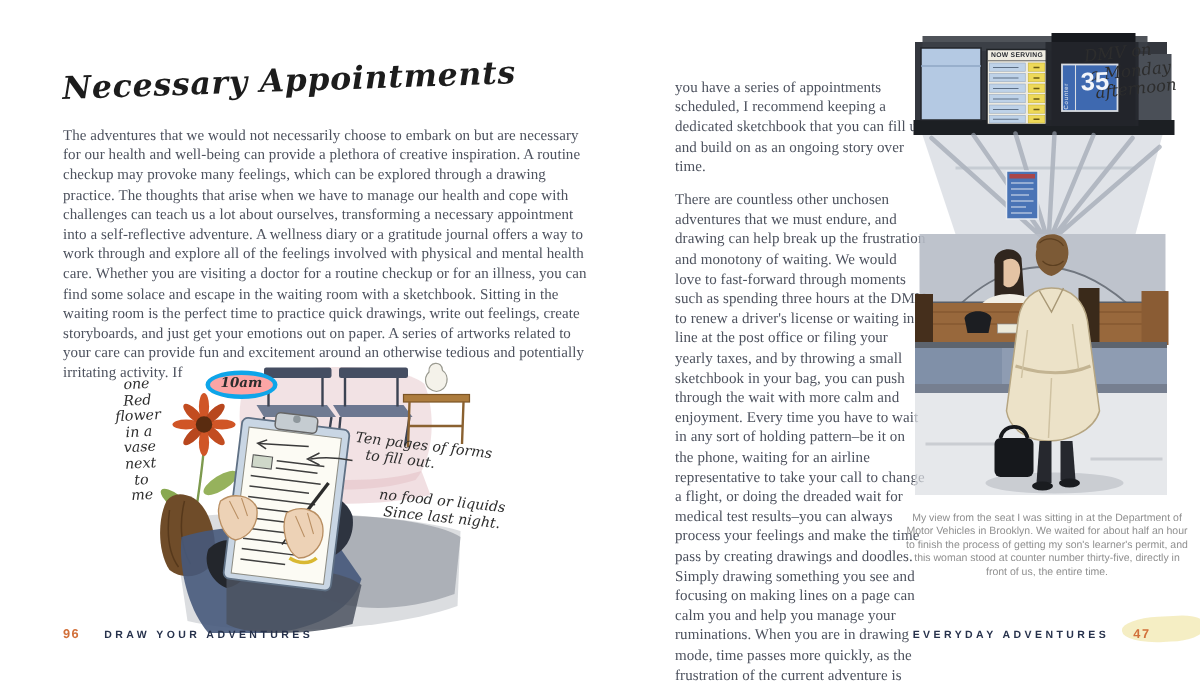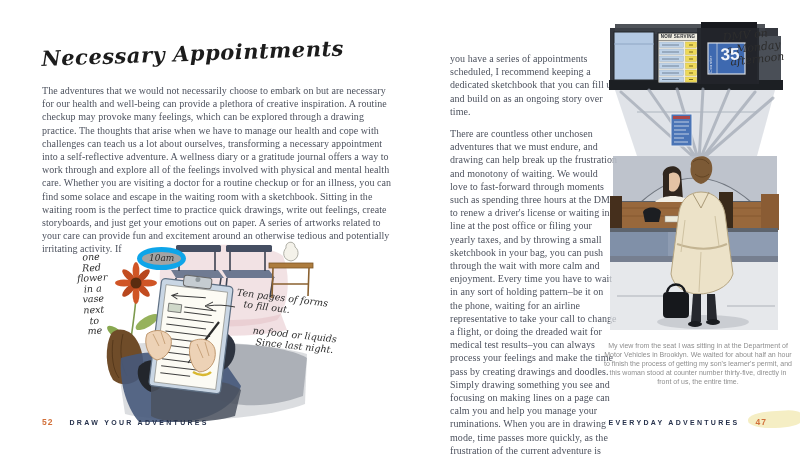--- a/index.html
+++ b/index.html
@@ -36,22 +36,22 @@
     color:#27324c; letter-spacing:2.3px;
   }
   .footer-row { display:flex; gap:16px; align-items:baseline; z-index:2; }
 
   
   .illo { position:absolute; }
   .illo svg { display:block; }
   .note { position:absolute; white-space:nowrap; }
   .note-flower { left:20px; top:26px; width:36px; text-align:center;
     font-size:9.5px; line-height:10.6px; transform:rotate(-3deg); white-space:normal; }
-  .note-time { left:82px; top:21px; font-size:9px; border:5px solid #0ea5e9;
-    border-radius:50%; padding:1px 7px 2px; background:#a3a3a3; }
+  .note-time { left:82px; top:21px; font-size:9px; border:3px solid #0ea5e9;
+    border-radius:50%; padding:1px 7px 2px; background:#fca5a5;font-weight:bold; }
   .note-forms { left:181px; top:66px; font-size:9.5px; line-height:11px; transform:rotate(7deg); }
   .note-fasting { left:197px; top:103px; font-size:9.5px; line-height:11px; transform:rotate(6deg); }
 
   .note-dmv { left:117px; top:13px; font-size:11px; line-height:12.5px; transform:rotate(-6deg); }
   .note-dmv div:nth-child(2){ margin-left:2px; }
   .note-dmv div:nth-child(3){ margin-left:5px; }
   .now-serving-label { left:51px; top:17.5px; width:40px; text-align:center;
     font-family:"Liberation Sans", sans-serif; font-weight:bold; font-size:4.5px;
     color:#2a2d33; letter-spacing:.2px; }
   .counter-number { left:108px; top:29px; width:30px; text-align:center;
@@ -165,21 +165,21 @@
       <div>Ten pages of forms</div>
       <div style="margin-left:8px;">to fill out.</div>
     </div>
     <div class="note note-fasting handwritten">
       <div>no food or liquids</div>
       <div style="margin-left:4px;">Since last night.</div>
     </div>
   </div>
 
   <div class="abs footer-row" style="left:42px; top:417px;">
-    <span class="folio">52</span>
+    <span class="folio">96</span>
     <span class="running-head">DRAW YOUR ADVENTURES</span>
   </div>
 
   <div class="abs" style="left:450px; top:52px; width:167px;">
     <p class="body-text">you have a series of appointments scheduled, I recommend keeping a dedicated sketchbook that you can fill up and build on as an ongoing story over time.</p>
     <p class="body-text">There are countless other unchosen adventures that we must endure, and drawing can help break up the frustration and monotony of waiting. We would love to fast-forward through moments such as spending three hours at the DMV to renew a driver's license or waiting in line at the post office or filing your yearly taxes, and by throwing a small sketchbook in your bag, you can push through the wait with more calm and enjoyment. Every time you have to wait in any sort of holding pattern–be it on the phone, waiting for an airline representative to take your call to change a flight, or doing the dreaded wait for medical test results–you can always process your feelings and make the time pass by creating drawings and doodles. Simply drawing something you see and focusing on making lines on a page can calm you and help you manage your ruminations. When you are in drawing mode, time passes more quickly, as the frustration of the current adventure is spun into a mindful practice.</p>
   </div>
 
   <div class="illo" style="left:607px; top:16px; width:184px; height:320px;">
     <svg width="184" height="320" viewBox="0 0 184 320">

